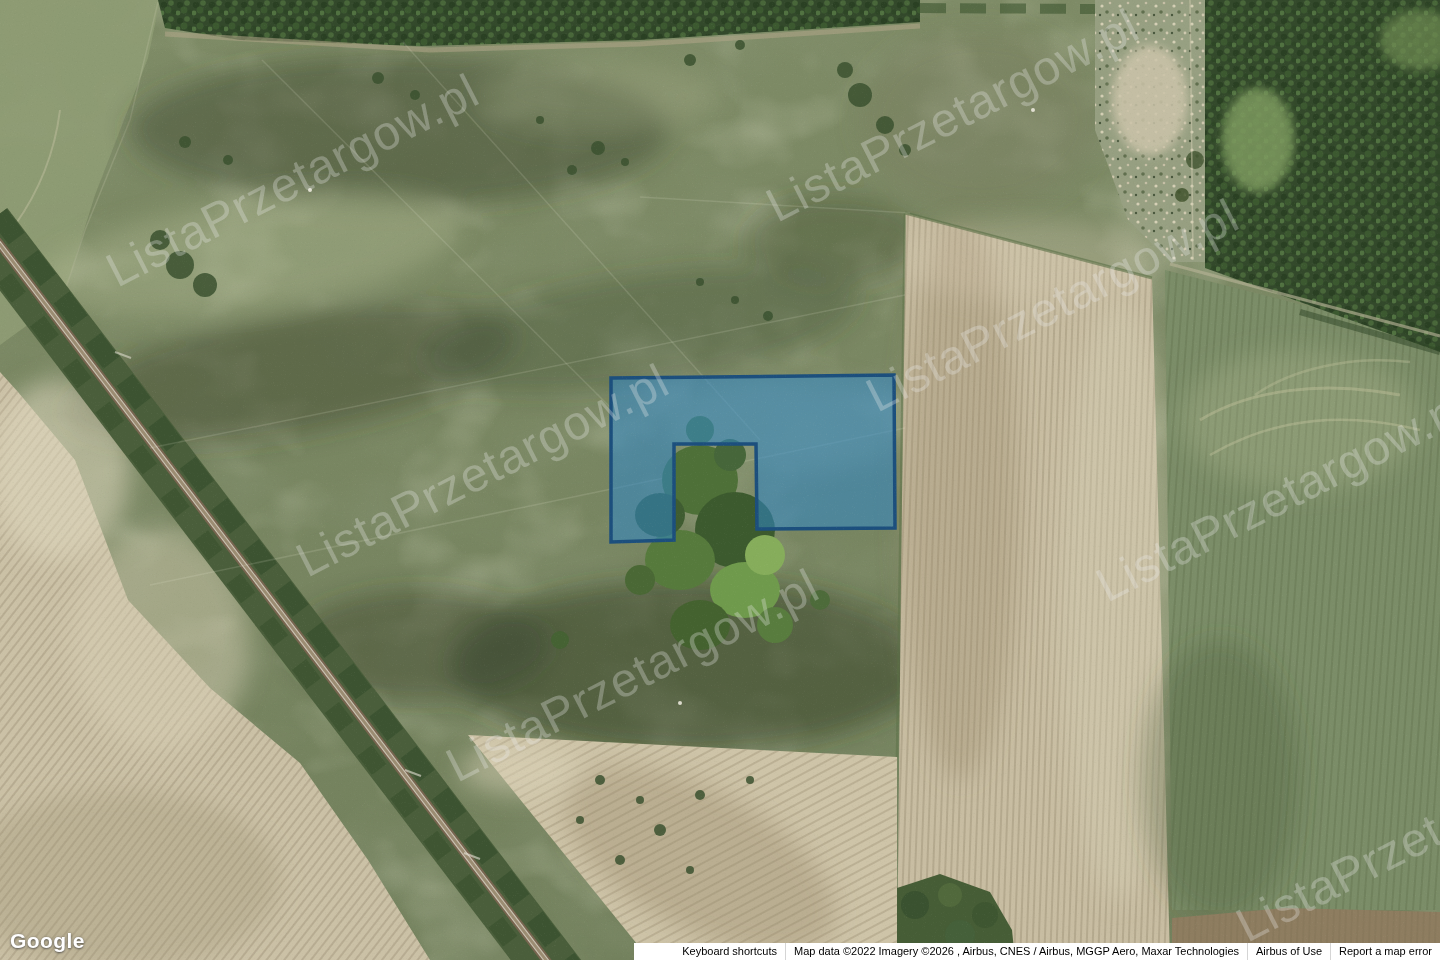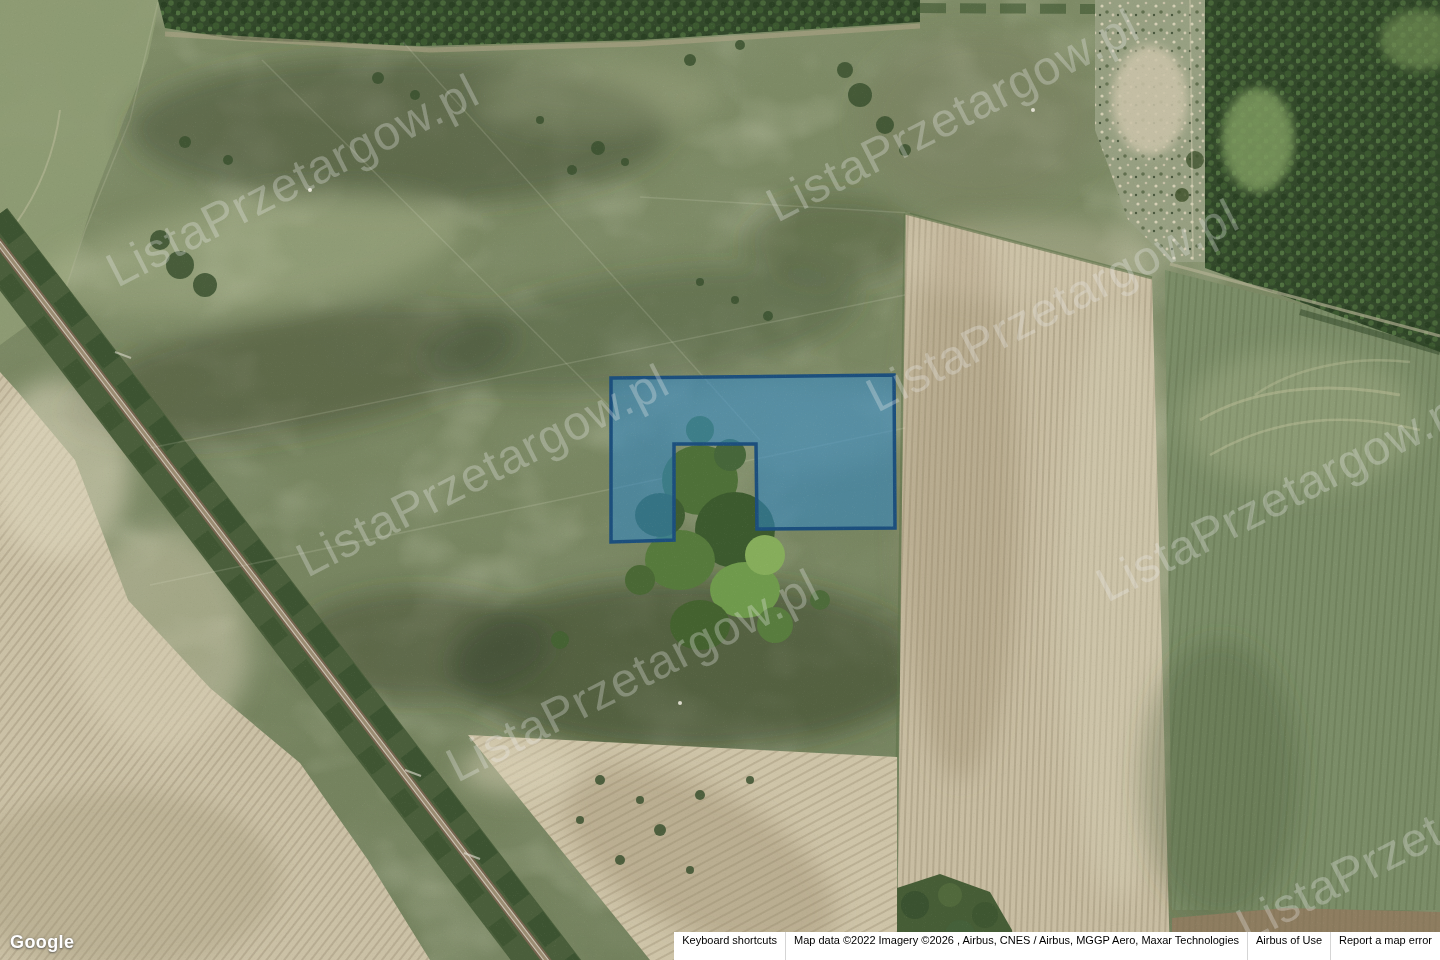--- a/index.html
+++ b/index.html
@@ -1,27 +1,27 @@
 <!DOCTYPE html>
 <html><head>
 <meta charset="utf-8">
 <style>
   html,body{margin:0;padding:0;background:#000;}
   #viewport{position:relative;width:1440px;height:960px;overflow:hidden;
     font-family:"Liberation Sans",sans-serif;}
   #map-svg{position:absolute;left:0;top:0;width:1440px;height:960px;display:block;}
   .wm{font-family:"Liberation Sans",sans-serif;font-size:48px;font-weight:400;
       letter-spacing:1px;fill:#ececec;opacity:0.30;}
-  #google-logo{position:absolute;left:10px;bottom:7px;color:#fff;font-size:18px;
+  #google-logo{position:absolute;left:10px;bottom:7px;color:#fff;font-size:21px;
       font-weight:700;letter-spacing:0.4px;
       text-shadow:0 1px 2px rgba(60,60,60,.65), 0 0 3px rgba(80,80,80,.4);
       user-select:none;cursor:pointer;}
-  #attribution{position:absolute;right:0;bottom:0;height:28px;display:flex;
+  #attribution{position:absolute;right:0;bottom:0;height:17px;display:flex;
       align-items:stretch;background:#fff;font-size:11px;color:#000;
-      line-height:17px;white-space:nowrap;}
+      line-height:17px;white-space:nowrap;padding-left:40px;}
   #attribution .attr-item{padding:0 8px;}
   #attribution .attr-item + .attr-item{border-left:1px solid #d5d5d5;}
   #attribution .attr-link{cursor:pointer;}
 </style>
 </head>
 <body>
 
 <div id="viewport">
 <svg id="map-svg" viewBox="0 0 1440 960" xmlns="http://www.w3.org/2000/svg">
   <defs>

